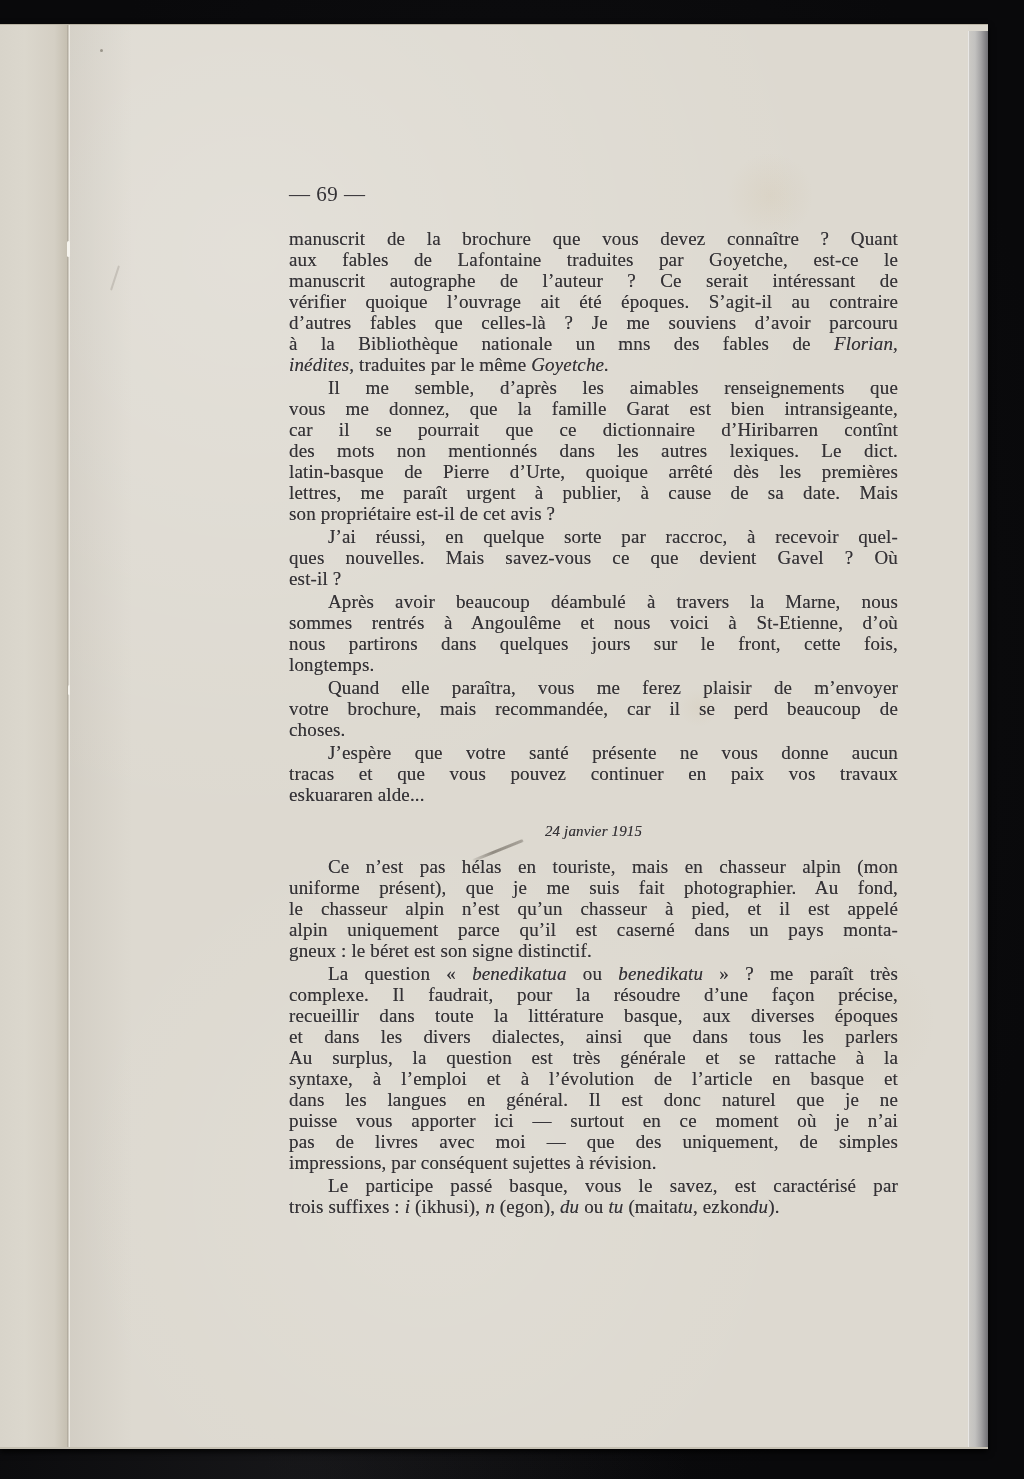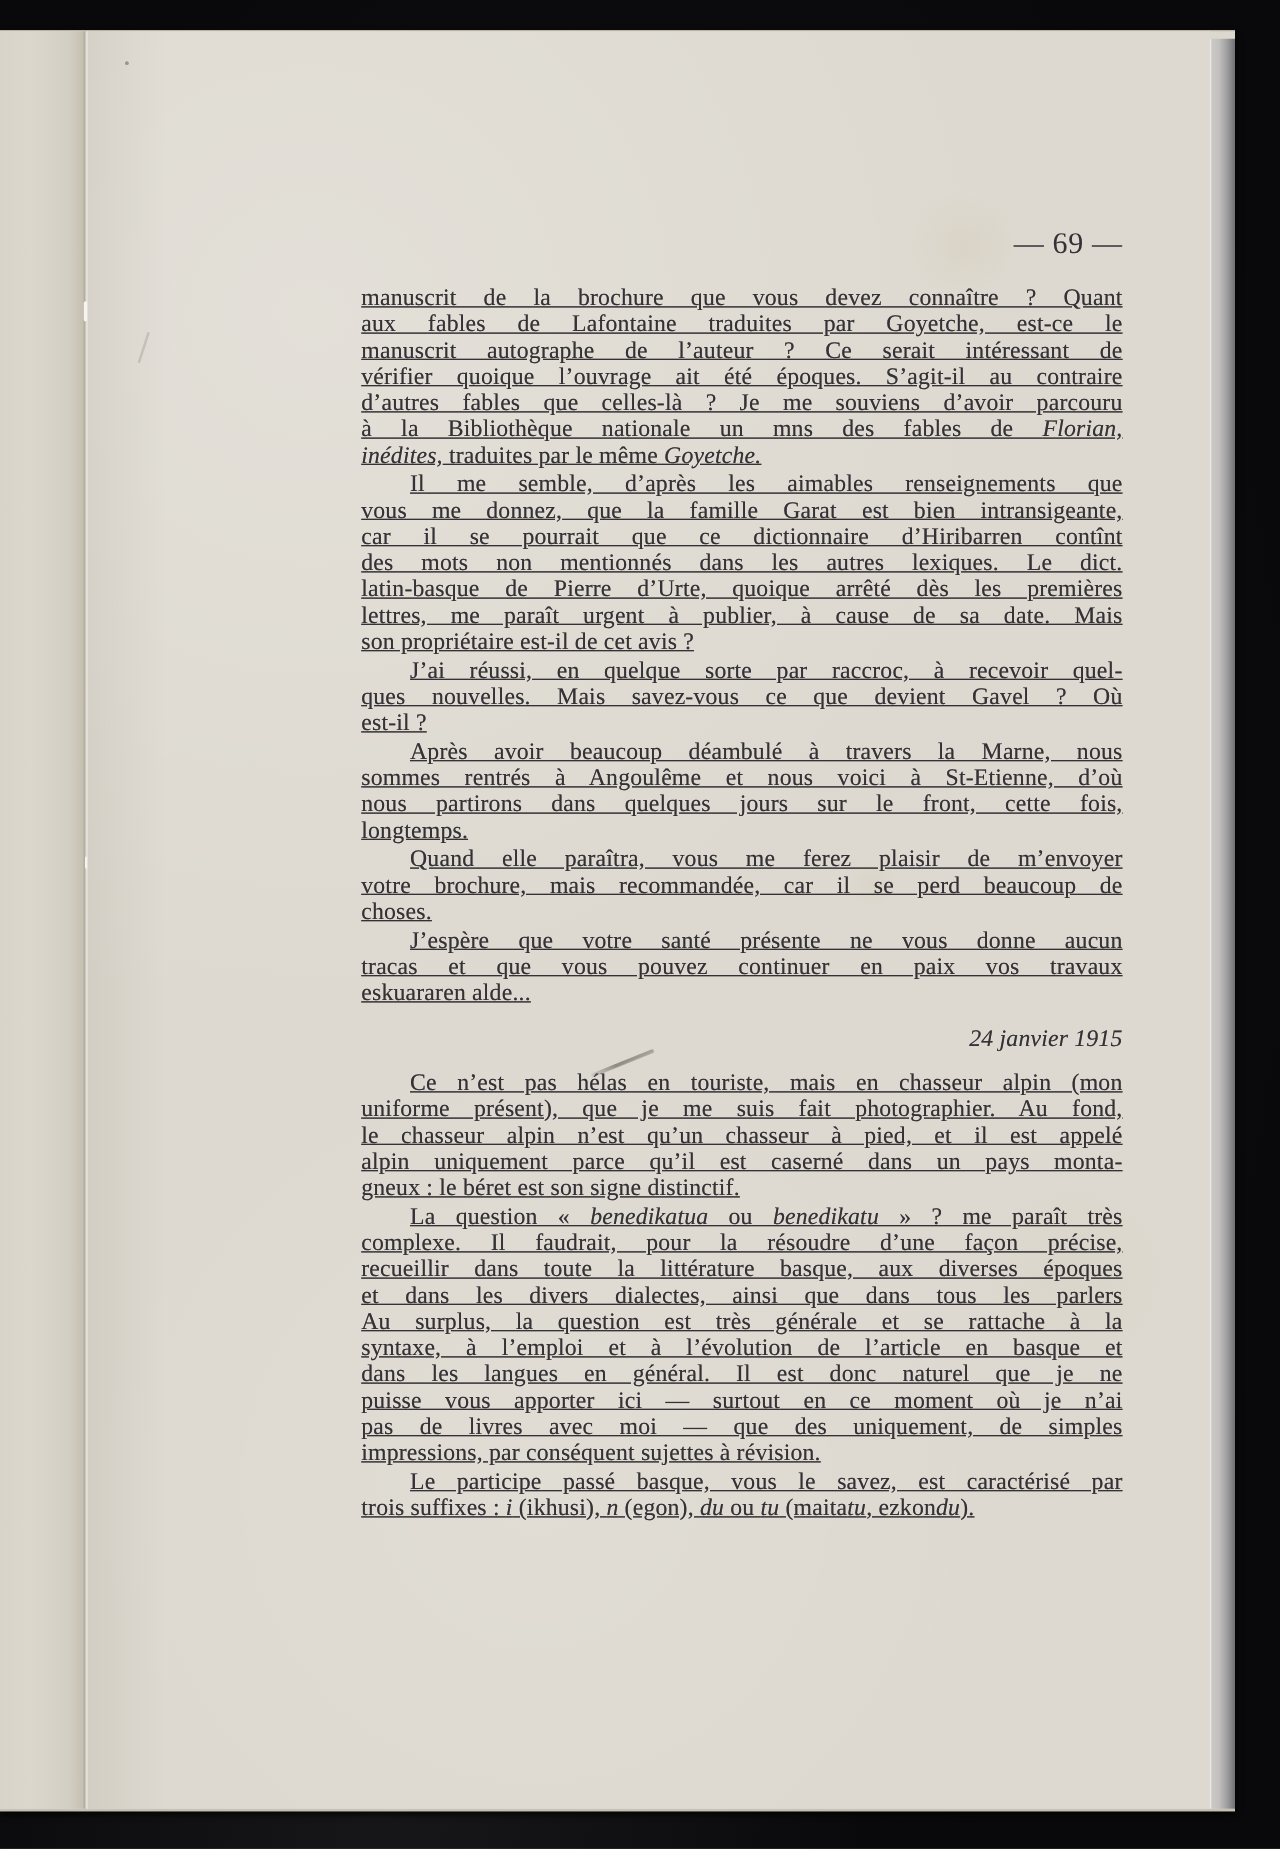--- a/index.html
+++ b/index.html
@@ -51,42 +51,41 @@
   .page-stack-edge{
     position:absolute;right:0;top:6px;width:20px;height:calc(100% - 6px);
     background:linear-gradient(to right,
       #cdcbc6 0%, #c2c1bf 35%, #a3a2a3 65%, #717074 100%);
     box-shadow:inset 1px 0 0 rgba(255,255,255,.55);
   }
   .scratch{position:absolute;background:rgba(110,102,90,.22);border-radius:2px;}
   
   .page-number{
     position:absolute;left:219px;top:157px;width:609px;
-    text-align:right;
-    font-size:24px;color:#343236;letter-spacing:.5px;
+    text-align:left;
+    font-size:21px;color:#343236;letter-spacing:.5px;
   }
   .text-block{
     position:absolute;left:219px;top:203px;width:609px;
     font-size:19px;line-height:21px;color:#343236;
     letter-spacing:.15px;
     text-shadow:0 0 .4px rgba(44,42,46,.55);
   }
   .para{margin:0 0 2px 0;padding:0;}
   .para .line{
     display:block;
     text-align:justify;
     text-align-last:justify;
-    text-decoration:underline;
     -moz-text-align-last:justify;
   }
   .para .line:last-child{text-align-last:left;-moz-text-align-last:left;}
   .para.indent .line:first-child{text-indent:39px;}
   .date-heading{
-    font-style:italic;text-align:right;
-    margin:16px 0 14px 0;font-size:19px;
+    font-style:italic;text-align:center;
+    margin:16px 0 14px 0;font-size:15px;
   }
   .pencil-mark{
     position:absolute;left:401px;top:824px;width:54px;height:3px;
     background:linear-gradient(to right, rgba(130,124,115,.15), rgba(125,119,110,.8) 40%, rgba(125,119,110,.55));
     border-radius:3px;
     transform:rotate(-22deg);
     filter:blur(.3px);
   }
 </style>
 </head>

